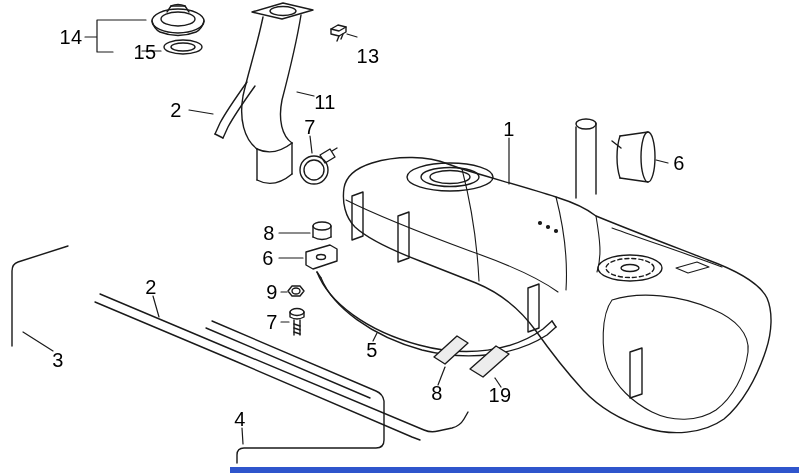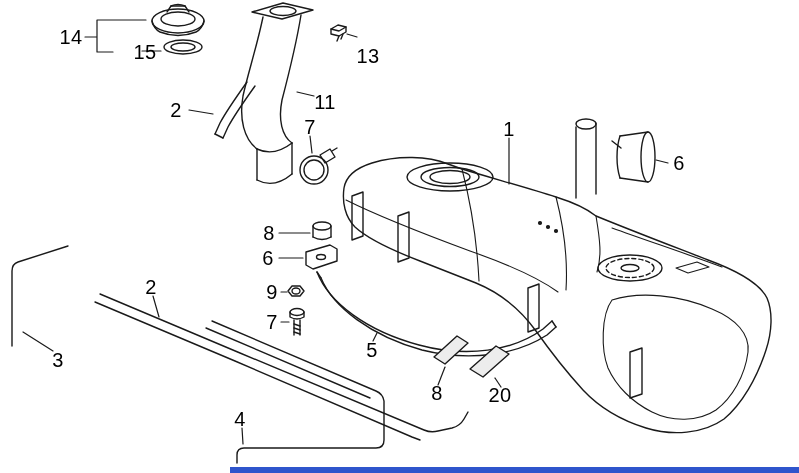--- a/index.html
+++ b/index.html
@@ -179,16 +179,16 @@
   <div class="part-label" style="left:269px;top:233px">8</div>
   <div class="part-label" style="left:272px;top:292px">9</div>
   <div class="part-label" style="left:679px;top:163px">6</div>
   <div class="part-label" style="left:325px;top:102px">11</div>
   <div class="part-label" style="left:310px;top:127px">7</div>
   <div class="part-label" style="left:368px;top:56px">13</div>
   <div class="part-label" style="left:71px;top:37px">14</div>
   <div class="part-label" style="left:145px;top:52px">15</div>
   <div class="part-label" style="left:176px;top:110px">2</div>
   <div class="part-label" style="left:437px;top:393px">8</div>
-  <div class="part-label" style="left:500px;top:395px">20</div>
+  <div class="part-label" style="left:500px;top:395px">19</div>
 
   <div class="footer-bar" style="background: rgb(47, 85, 204);"></div>
 </div>
 
 </body></html>

